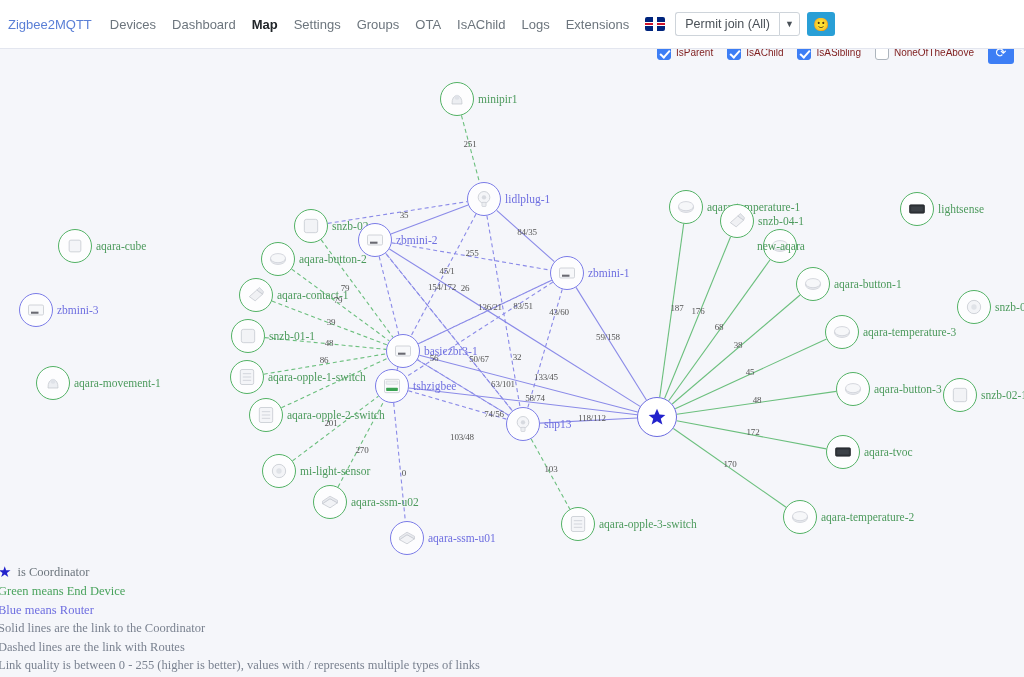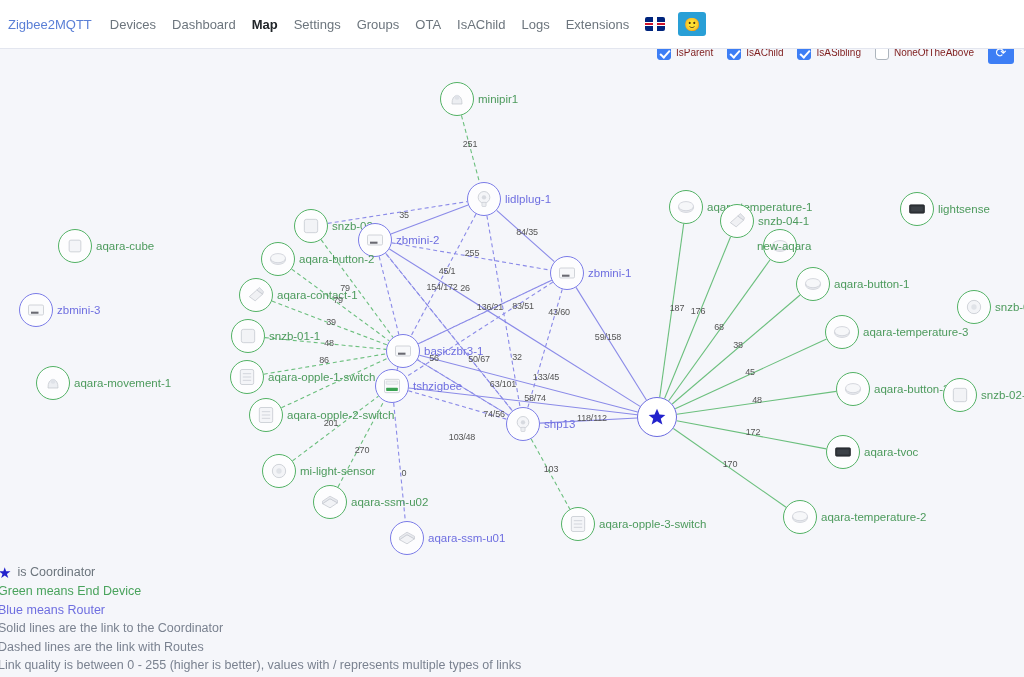--- a/index.html
+++ b/index.html
@@ -161,20 +161,21 @@
     color: #fff;
     font-size: 13px;
   }
 
   
   #map {
     position: absolute;
     top: 33px; left: 0;
     width: 1024px; height: 644px;
     overflow: hidden;
+    font-family: Liberation Serif, serif;
   }
   #graph-svg { position: absolute; top: 0; left: 0; }
 
   .node {
     position: absolute;
     width: 34px; height: 34px;
     border-radius: 50%;
     background: #fdfdfe;
     border: 1.6px solid #53b265;
     display: flex;
@@ -243,20 +244,24 @@
       <div class="navlink">Settings</div>
       <div class="navlink">Groups</div>
       <div class="navlink">OTA</div>
       <div class="navlink">IsAChild</div>
       <div class="navlink">Logs</div>
       <div class="navlink">Extensions</div>
     </div>
   <div class="flag-icon">
       <span class="flag-cross"></span>
     </div>
+  <div class="permit-group">
+    <div class="permit-select">Permit join (All)</div>
+    <div class="permit-caret">▼</div>
+  </div>
   <div class="smiley-btn">🙂</div>
 </div>
 
 <div id="filterbar">
     <div class="cb-wrap">
       <span class="cb-box checked"></span>
       <span class="cb-label">IsParent</span>
     </div>
     <div class="cb-wrap">
       <span class="cb-box checked"></span>

